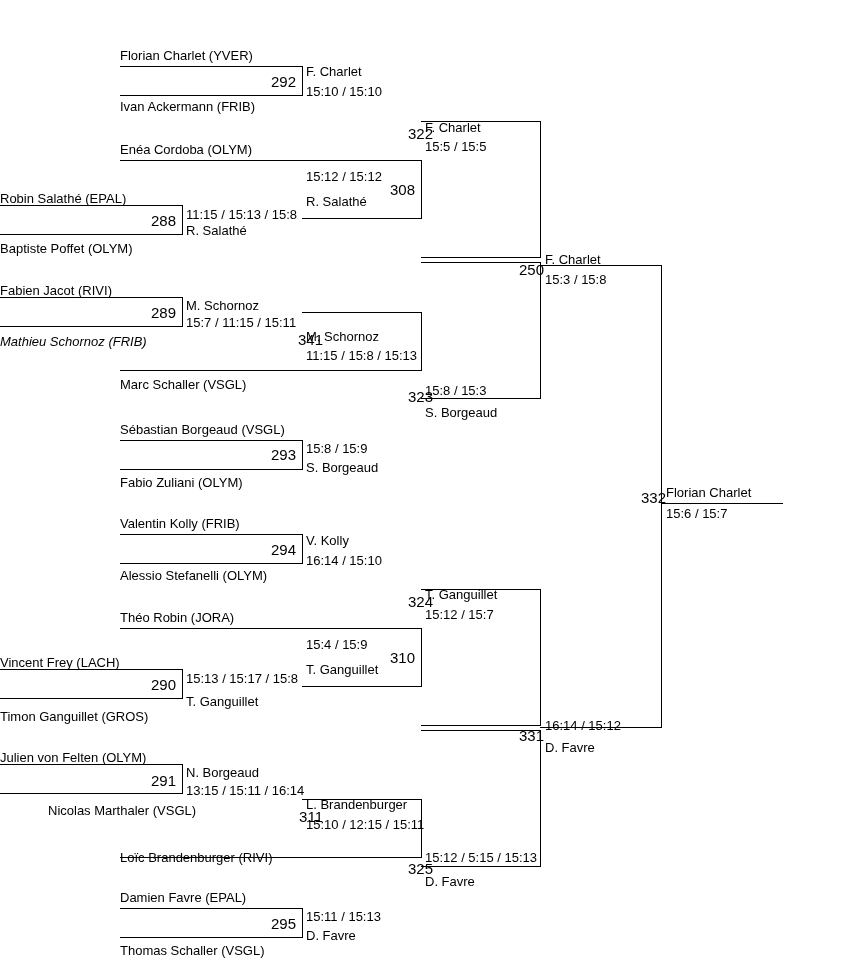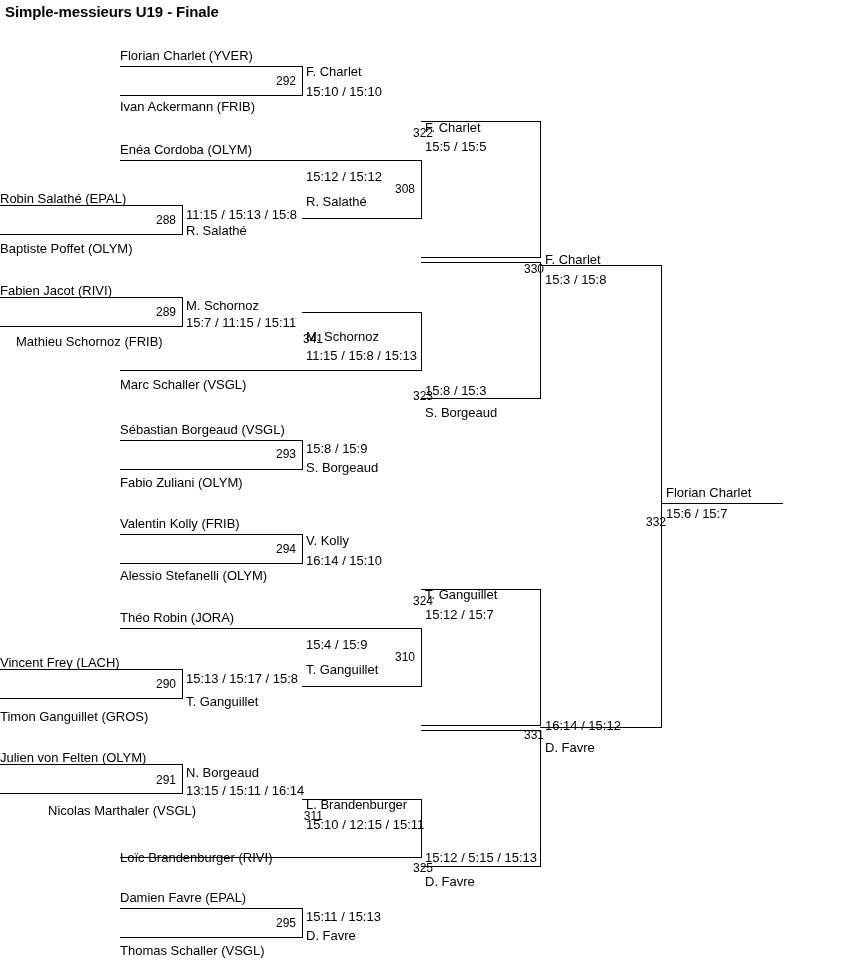--- a/index.html
+++ b/index.html
@@ -28,57 +28,56 @@
     white-space: nowrap;
   }
   .lbl {
     position: absolute;
     font-size: 13px;
     line-height: 13px;
     white-space: nowrap;
   }
   .num {
     position: absolute;
-    font-size: 12px;
+    font-size: 15px;
     line-height: 13px;
     white-space: nowrap;
     text-align: right;
   }
   .hline {
     position: absolute;
     height: 0;
     border-top: 1px solid #000000;
   }
   .vline {
     position: absolute;
     width: 0;
     border-left: 1px solid #000000;
   }
 </style>
 </head>
 <body>
 
 <div id="page">
 
-  <div id="page-title">Simple-messieurs U19 - Finale</div>
 
   <div class="lbl" style="left:0px; top:192px;">Robin Salathé (EPAL)</div>
   <div class="hline" style="left:0px; top:205px; width:183px;"></div>
   <div class="vline" style="left:182px; top:205px; height:30px;"></div>
   <div class="hline" style="left:0px; top:234px; width:183px;"></div>
   <div class="lbl" style="left:0px; top:242px;">Baptiste Poffet (OLYM)</div>
   <div class="num" style="left:130px; top:214px; width:46px;">288</div>
   <div class="lbl" style="left:186px; top:208px;">11:15 / 15:13 / 15:8</div>
   <div class="lbl" style="left:186px; top:224px;">R. Salathé</div>
 
   <div class="lbl" style="left:0px; top:284px;">Fabien Jacot (RIVI)</div>
   <div class="hline" style="left:0px; top:297px; width:183px;"></div>
   <div class="vline" style="left:182px; top:297px; height:30px;"></div>
   <div class="hline" style="left:0px; top:326px; width:183px;"></div>
-  <div class="lbl" style="left:16px; top:335px;">Mathieu Schornoz (FRIB)</div>
+  <div class="lbl" style="left:0px; top:335px;font-style:italic;">Mathieu Schornoz (FRIB)</div>
   <div class="num" style="left:130px; top:306px; width:46px;">289</div>
   <div class="lbl" style="left:186px; top:299px;">M. Schornoz</div>
   <div class="lbl" style="left:186px; top:316px;">15:7 / 11:15 / 15:11</div>
 
   <div class="lbl" style="left:0px; top:656px;">Vincent Frey (LACH)</div>
   <div class="hline" style="left:0px; top:669px; width:183px;"></div>
   <div class="vline" style="left:182px; top:669px; height:30px;"></div>
   <div class="hline" style="left:0px; top:698px; width:183px;"></div>
   <div class="lbl" style="left:0px; top:710px;">Timon Ganguillet (GROS)</div>
   <div class="num" style="left:130px; top:678px; width:46px;">290</div>
@@ -185,27 +184,27 @@
 
   <div class="vline" style="left:540px; top:730px; height:137px;"></div>
   <div class="hline" style="left:421px; top:730px; width:120px;"></div>
   <div class="hline" style="left:421px; top:866px; width:120px;"></div>
   <div class="num" style="left:387px; top:862px; width:46px;">325</div>
   <div class="lbl" style="left:425px; top:851px;">15:12 / 5:15 / 15:13</div>
   <div class="lbl" style="left:425px; top:875px;">D. Favre</div>
 
   <div class="vline" style="left:661px; top:265px; height:463px;"></div>
   <div class="hline" style="left:540px; top:265px; width:122px;"></div>
-  <div class="num" style="left:506px; top:263px; width:38px;">330</div>
+  <div class="num" style="left:506px; top:263px; width:38px;">250</div>
   <div class="lbl" style="left:545px; top:253px;">F. Charlet</div>
   <div class="lbl" style="left:545px; top:273px;">15:3 / 15:8</div>
 
   <div class="hline" style="left:540px; top:727px; width:122px;"></div>
   <div class="num" style="left:506px; top:729px; width:38px;text-align:right;">331</div>
   <div class="lbl" style="left:545px; top:719px;">16:14 / 15:12</div>
   <div class="lbl" style="left:545px; top:741px;">D. Favre</div>
 
   <div class="hline" style="left:662px; top:503px; width:121px;"></div>
-  <div class="num" style="left:628px; top:516px; width:38px;">332</div>
+  <div class="num" style="left:628px; top:491px; width:38px;">332</div>
   <div class="lbl" style="left:666px; top:486px;">Florian Charlet</div>
   <div class="lbl" style="left:666px; top:507px;">15:6 / 15:7</div>
 
 </div>
 
 </body></html>

